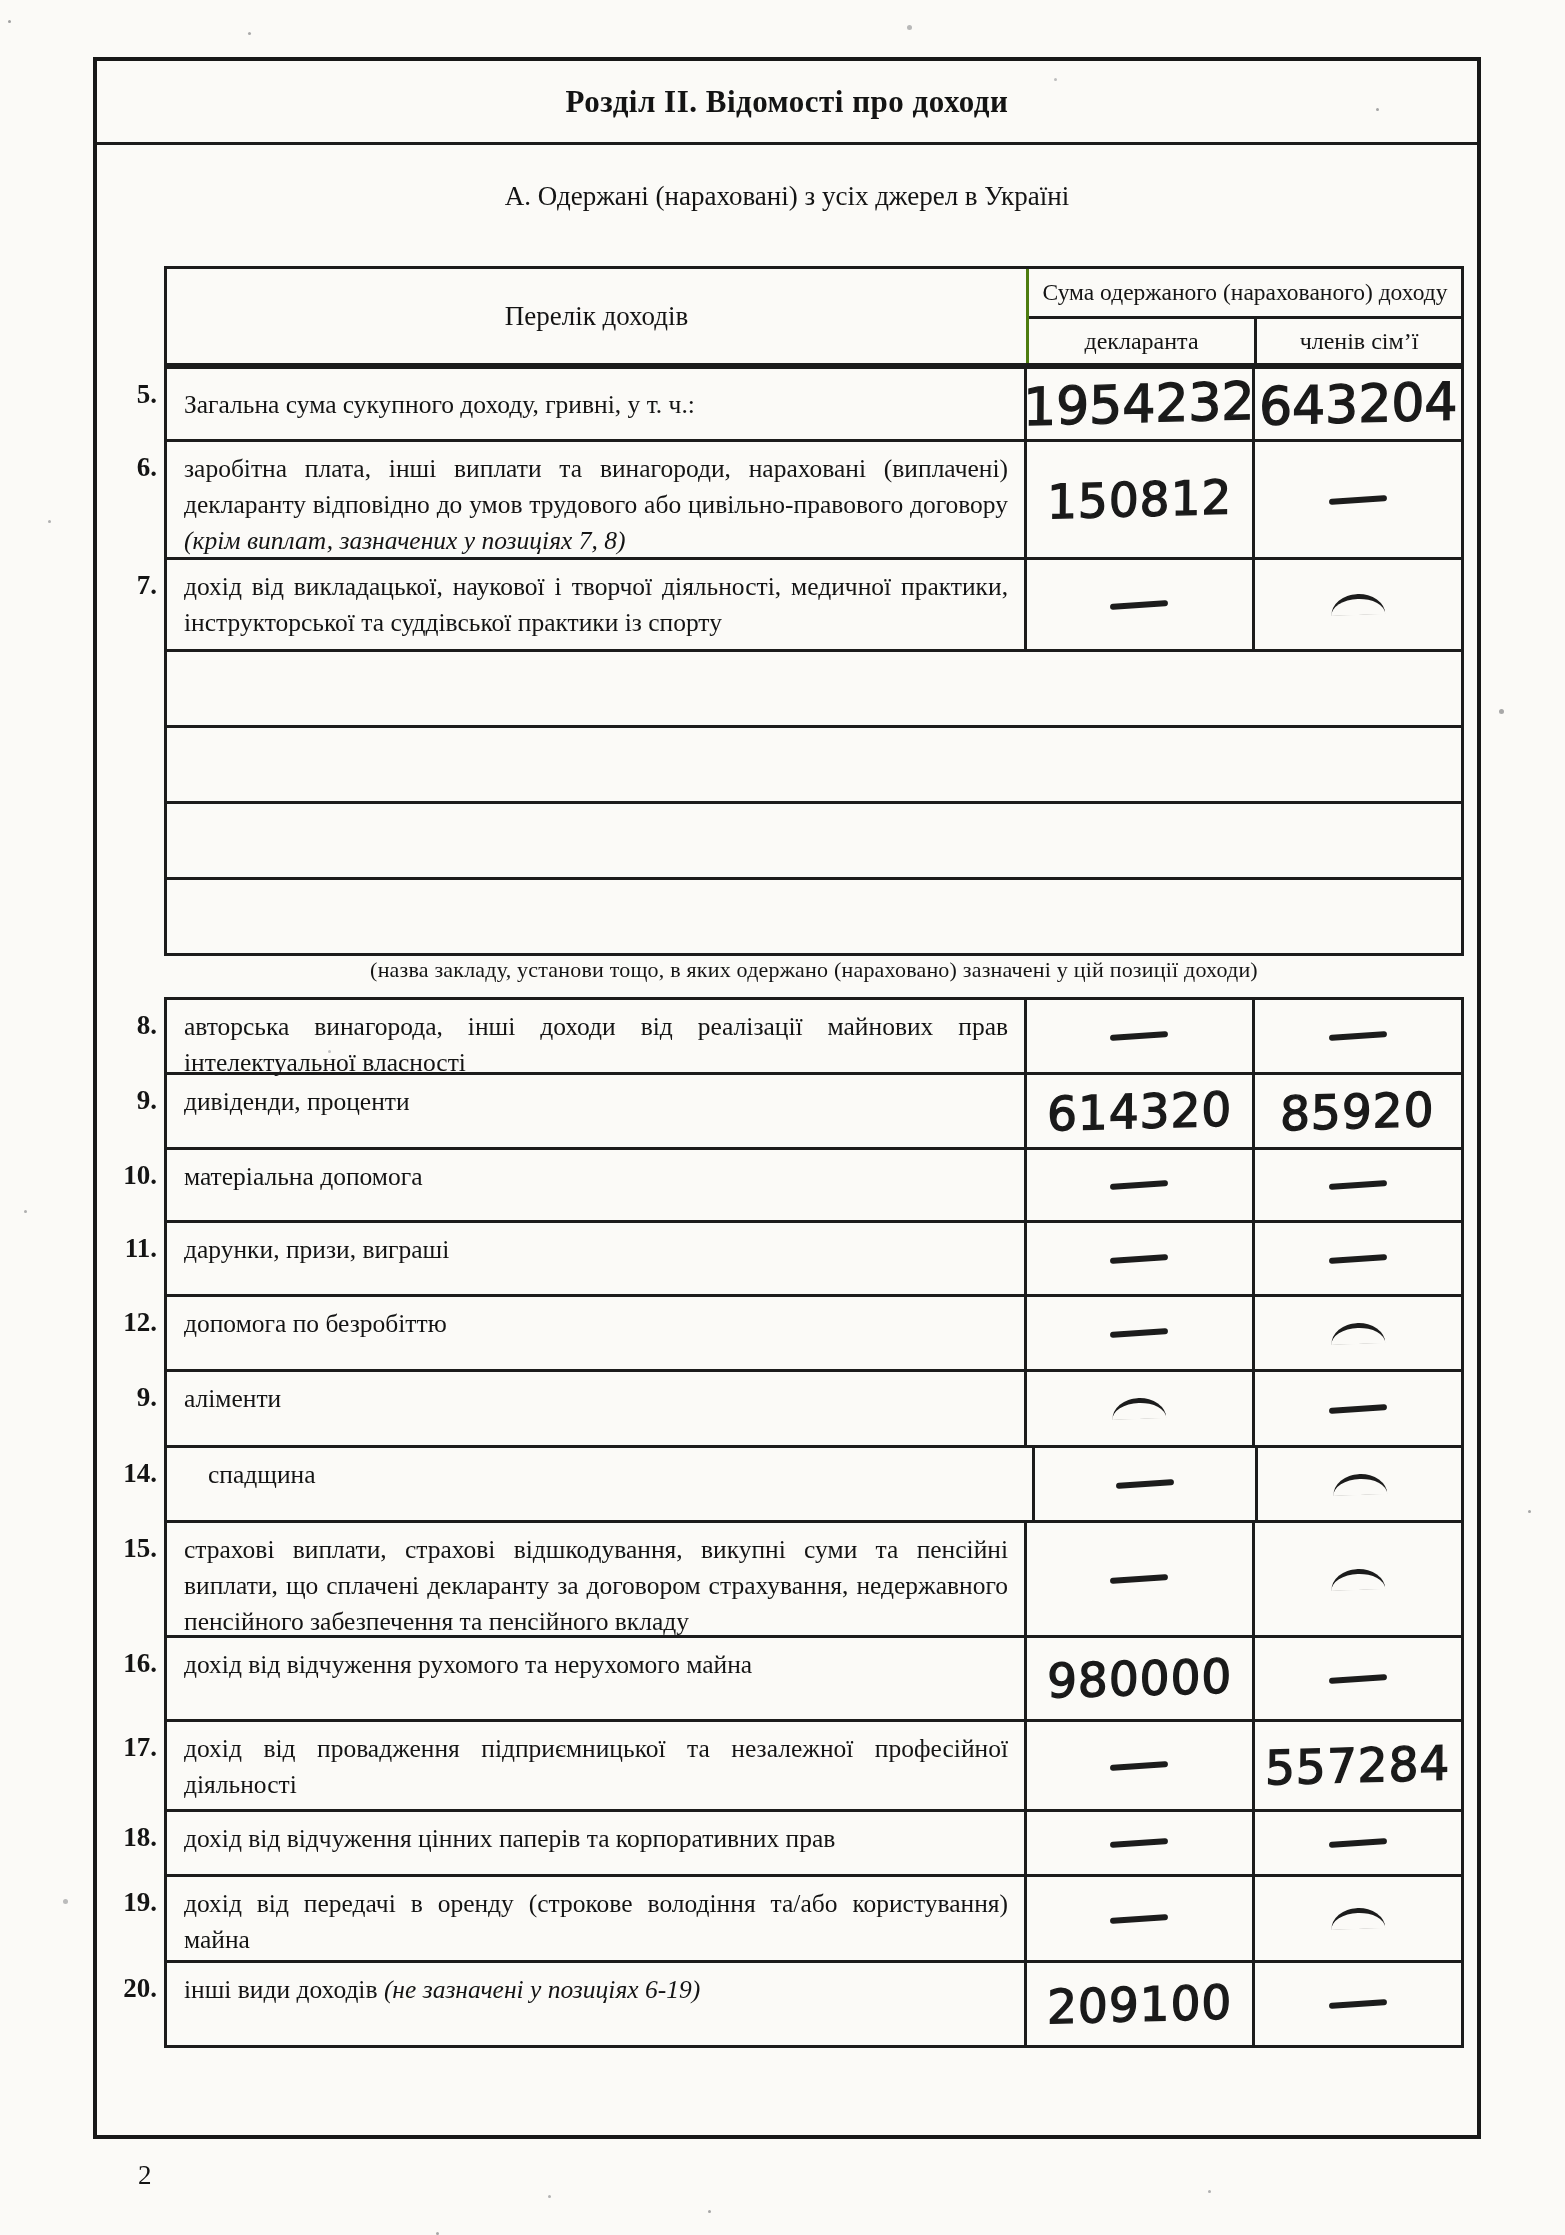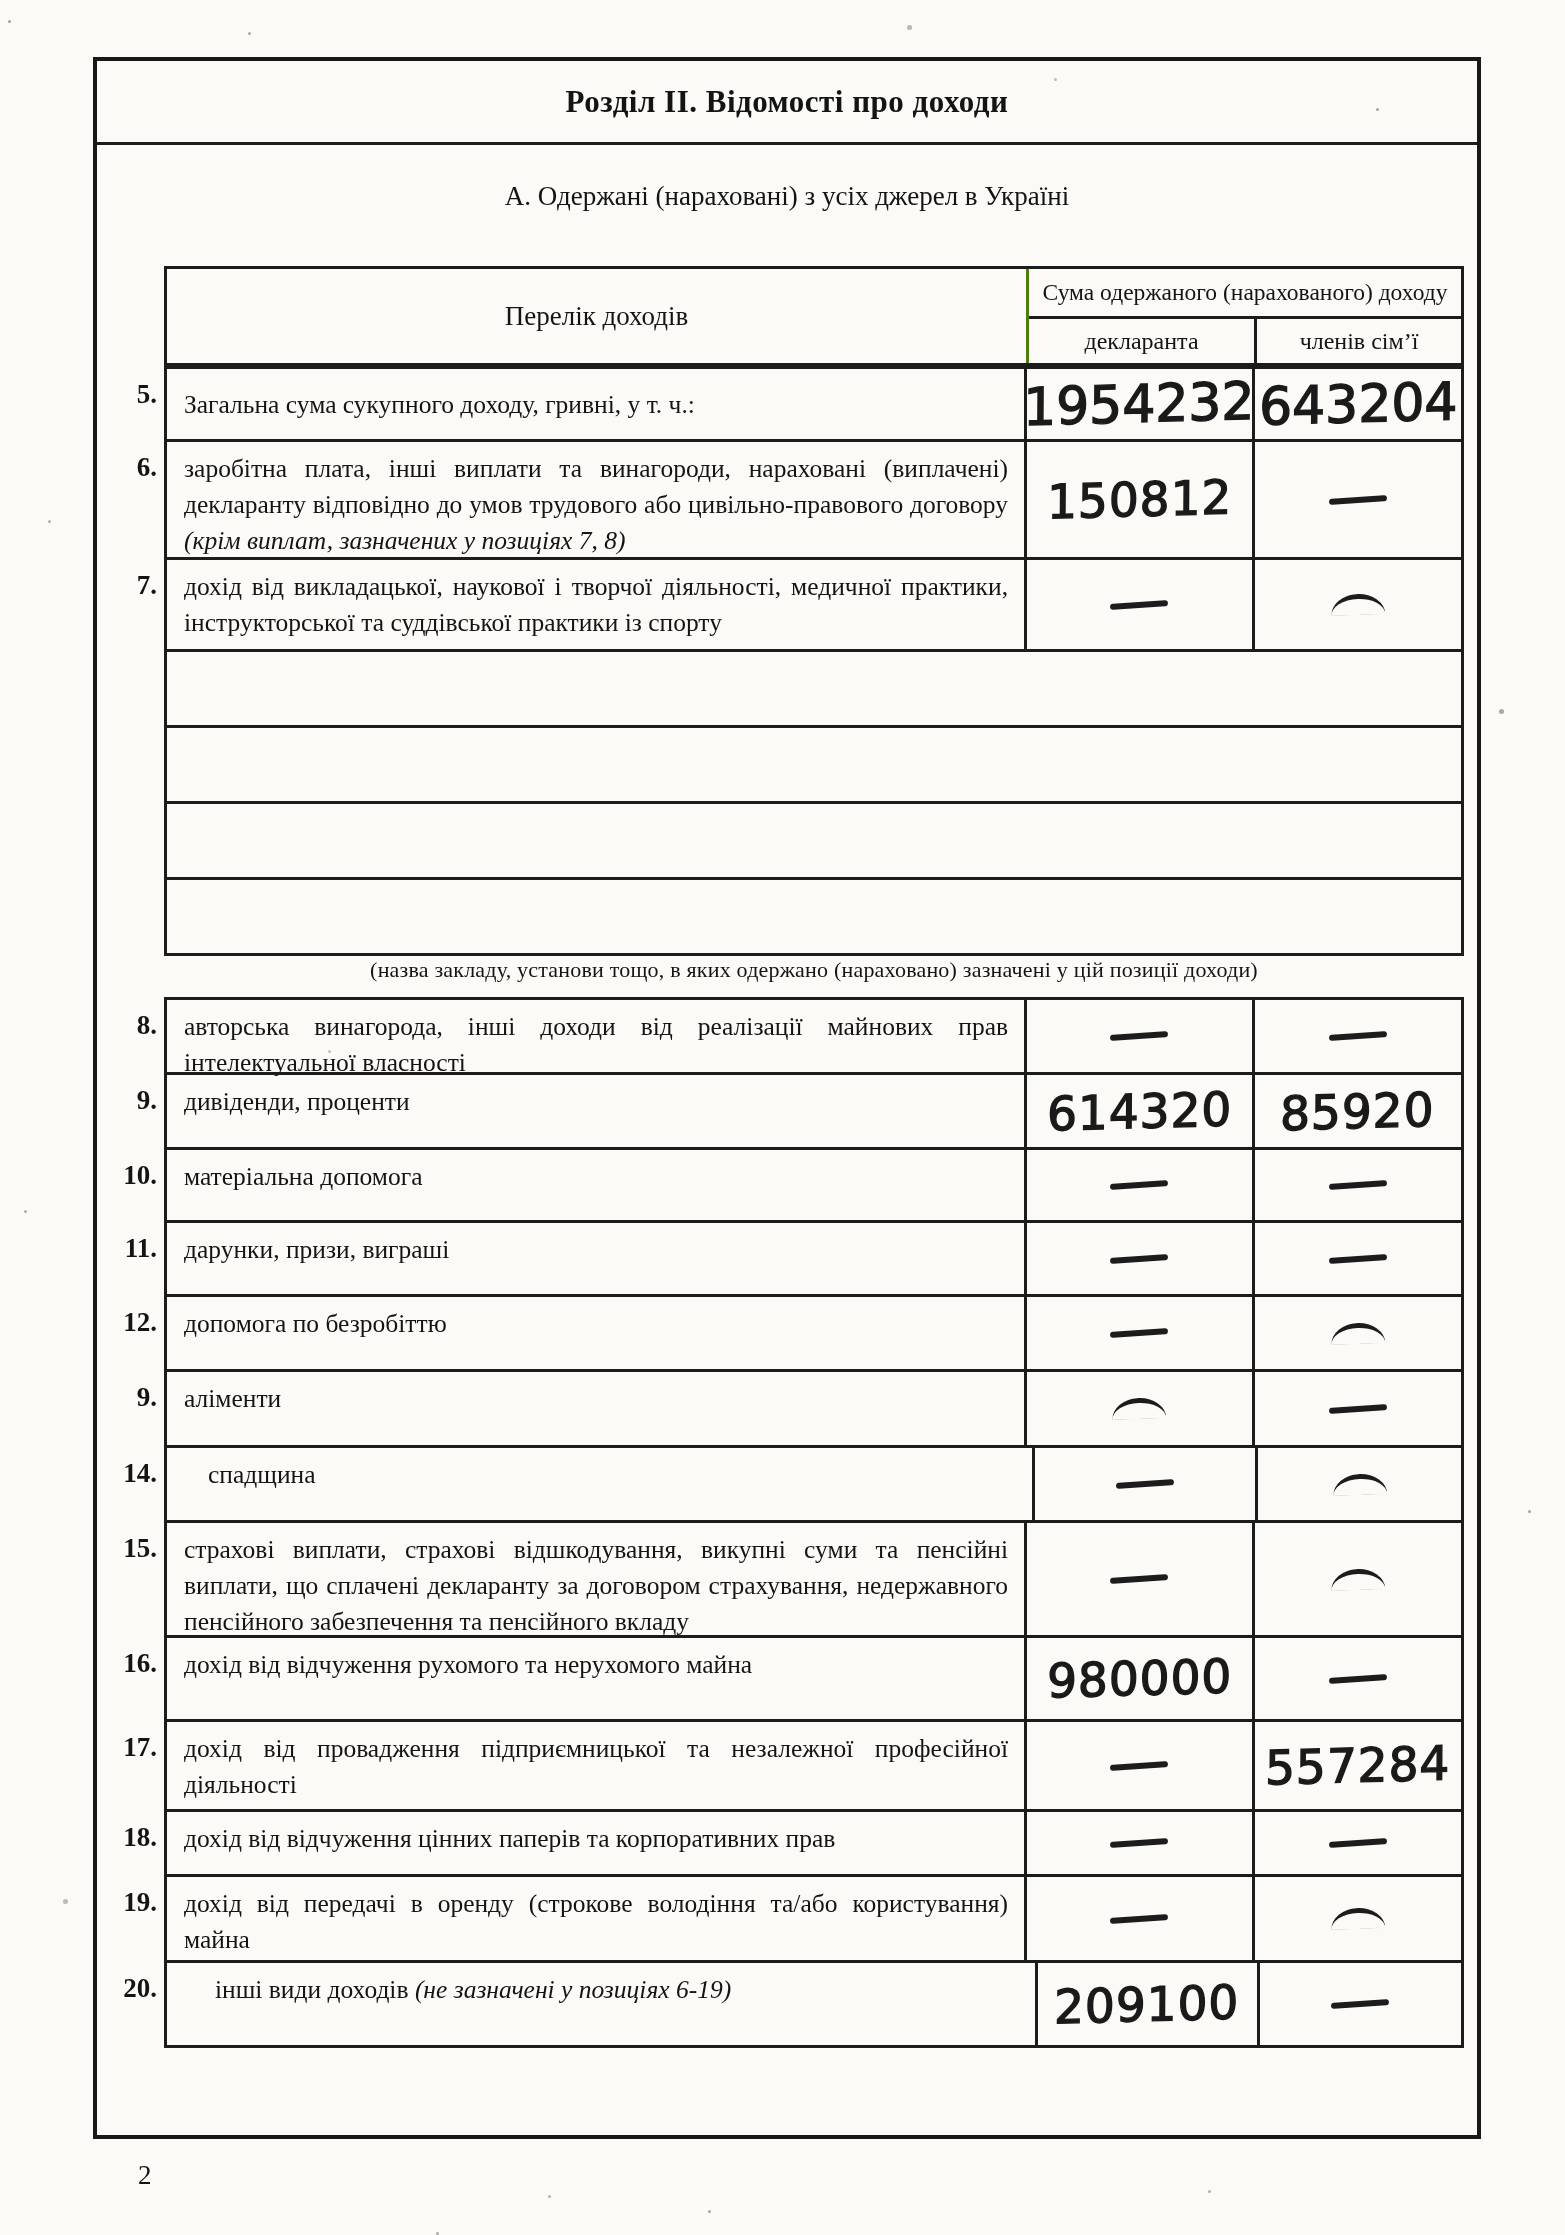--- a/index.html
+++ b/index.html
@@ -283,21 +283,21 @@
       <div class="t-row" style="height: 86px;">
         <div class="row-num">19.</div>
         <div class="cell desc"><span>дохід від передачі в оренду (строкове володіння та/або користування) майна</span></div>
         <div class="cell val">
           <span class="dash"></span>
         </div>
         <div class="cell val fam">
           <span class="curve"></span>
         </div>
       </div>
-      <div class="t-row" style="height: 85px; padding-left: 31px;">
+      <div class="t-row" style="height: 85px;">
         <div class="row-num">20.</div>
         <div class="cell desc"><span>інші види доходів </span><em>(не зазначені у позиціях 6-19)</em></div>
         <div class="cell val">
           <span class="hw">209100</span>
         </div>
         <div class="cell val fam">
           <span class="dash"></span>
         </div>
       </div>
     </div>

